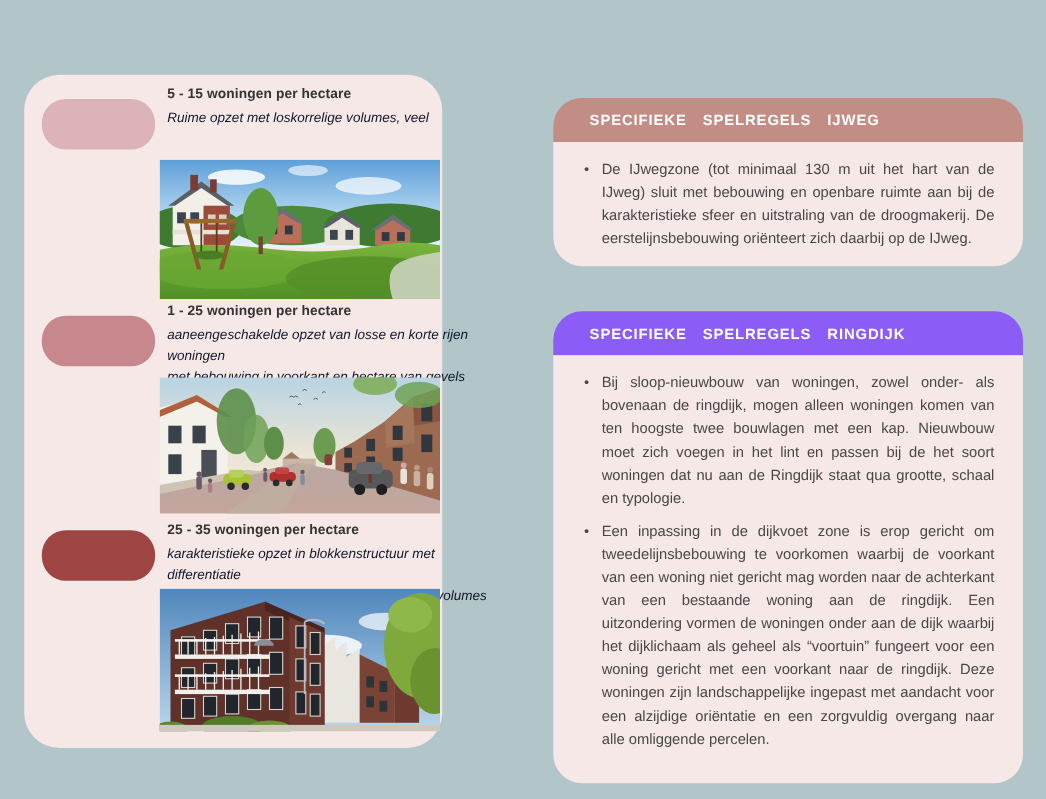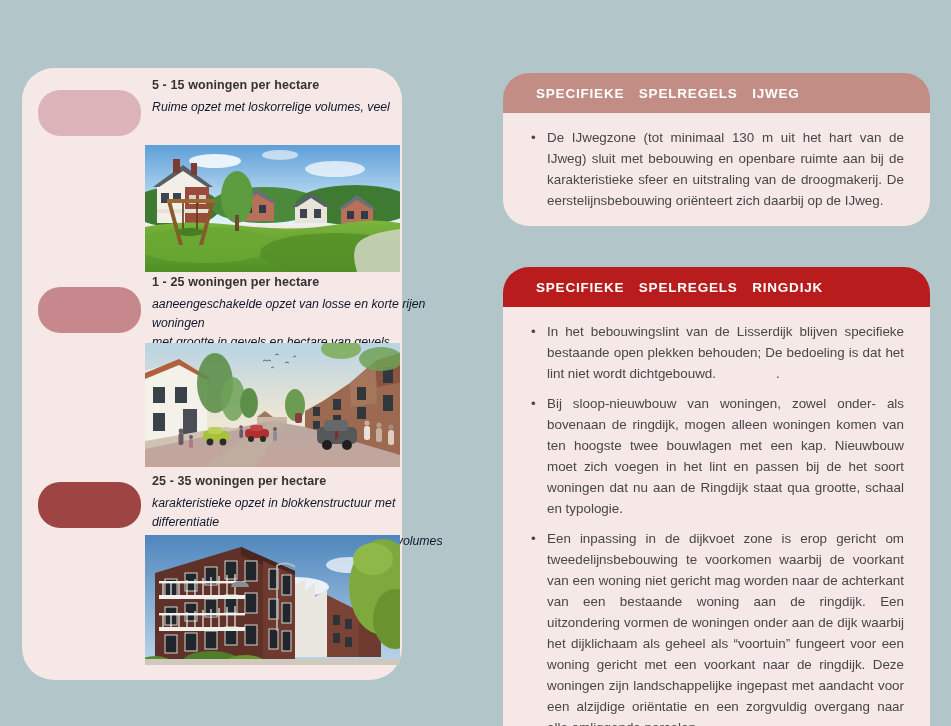--- a/index.html
+++ b/index.html
@@ -40,21 +40,21 @@
   .photo svg{display:block;width:100%;height:100%;}
   .photo-1{top:77px;height:127px;}
   .photo-2{top:275px;height:124px;}
   .photo-3{top:467px;height:130px;}
   
   .card{position:absolute;left:503px;width:427px;}
   .card-1{top:73px;}
   .card-2{top:267px;}
   .card-header{
     height:40px;border-radius:26px 26px 0 0;
-    display:flex;align-items:center;padding-left:33px;
+    display:flex;align-items:center;padding-left:33px;margin-top:16px;
   }
   .card-title{
     color:#ffffff;font-weight:bold;font-size:13.5px;
     letter-spacing:.8px;word-spacing:10px;
   }
   .card-body{
     background:#f6e8e6;border-radius:0 0 26px 26px;
     padding:14px 26px 34px 26px;
   }
   .card-1 .card-body{height:113px;}
@@ -145,21 +145,21 @@
         <polygon points="66,56 70,56 58,100 54,100" fill="#8a5a28"></polygon>
         <rect x="22" y="54" width="48" height="4" fill="#9a6730"></rect>
         <line x1="38" y1="58" x2="38" y2="84" stroke="#5e3c1a" stroke-width="1.6"></line>
         <line x1="52" y1="58" x2="52" y2="84" stroke="#5e3c1a" stroke-width="1.6"></line>
         <ellipse cx="45" cy="87" rx="14" ry="4" fill="#4a7d22"></ellipse>
       </svg>
     </div>
 
     <div class="section-text sec-2">
       <p class="section-title">1 - 25 woningen per hectare</p>
-      <p class="section-desc"><span>aaneengeschakelde opzet van losse en korte rijen woningen</span><br><span>met grootte in </span><span class="misspelled">gevels</span><span> en hectare van gevels</span></p>
+      <p class="section-desc"><span>aaneengeschakelde opzet van losse en korte rijen woningen</span><br><span>met bebouwing in </span><span class="misspelled">voorkant</span><span> en hectare van gevels</span></p>
     </div>
 
     <div class="photo photo-2">
       <svg viewBox="0 0 255 124" preserveAspectRatio="none" aria-hidden="true">
         <defs>
           <linearGradient id="sky2" x1="0" y1="0" x2="0" y2="1">
             <stop offset="0" stop-color="#b9d4e4"></stop>
               <stop offset="0.75" stop-color="#e9e4d4"></stop>
               <stop offset="1" stop-color="#efe8d8"></stop>
           </linearGradient>
@@ -371,25 +371,24 @@
       <span class="card-title">SPECIFIEKE SPELREGELS IJWEG</span>
     </div>
     <div class="card-body">
       <ul class="bullets">
         <li>De IJwegzone (tot minimaal 130 m uit het hart van de IJweg) sluit met bebouwing en openbare ruimte aan bij de karakteristieke sfeer en uitstraling van de droogmakerij. De eerstelijnsbebouwing oriënteert zich daarbij op de IJweg.</li>
       </ul>
     </div>
   </div>
 
   <div class="card card-2">
-    <div class="card-header" style="background: #b91c1c;">
+    <div class="card-header" style="background: #8b5cf6;">
       <span class="card-title">SPECIFIEKE SPELREGELS RINGDIJK</span>
     </div>
     <div class="card-body">
       <ul class="bullets">
-        <li><span>In het bebouwingslint van de Lisserdijk blijven specifieke bestaande open plekken behouden; De bedoeling is dat het lint niet wordt dichtgebouwd.</span><span class="stray-period">.</span></li>
         <li>Bij sloop-nieuwbouw van woningen, zowel onder- als bovenaan de ringdijk, mogen alleen woningen komen van ten hoogste twee bouwlagen met een kap. Nieuwbouw moet zich voegen in het lint en passen bij de het soort woningen dat nu aan de Ringdijk staat qua grootte, schaal en typologie.</li>
         <li>Een inpassing in de dijkvoet zone is erop gericht om tweedelijnsbebouwing te voorkomen waarbij de voorkant van een woning niet gericht mag worden naar de achterkant van een bestaande woning aan de ringdijk. Een uitzondering vormen de woningen onder aan de dijk waarbij het dijklichaam als geheel als “voortuin” fungeert voor een woning gericht met een voorkant naar de ringdijk. Deze woningen zijn landschappelijke ingepast met aandacht voor een alzijdige oriëntatie en een zorgvuldig overgang naar alle omliggende percelen.</li>
       </ul>
     </div>
   </div>
 
 </div>
 
 </body></html>

